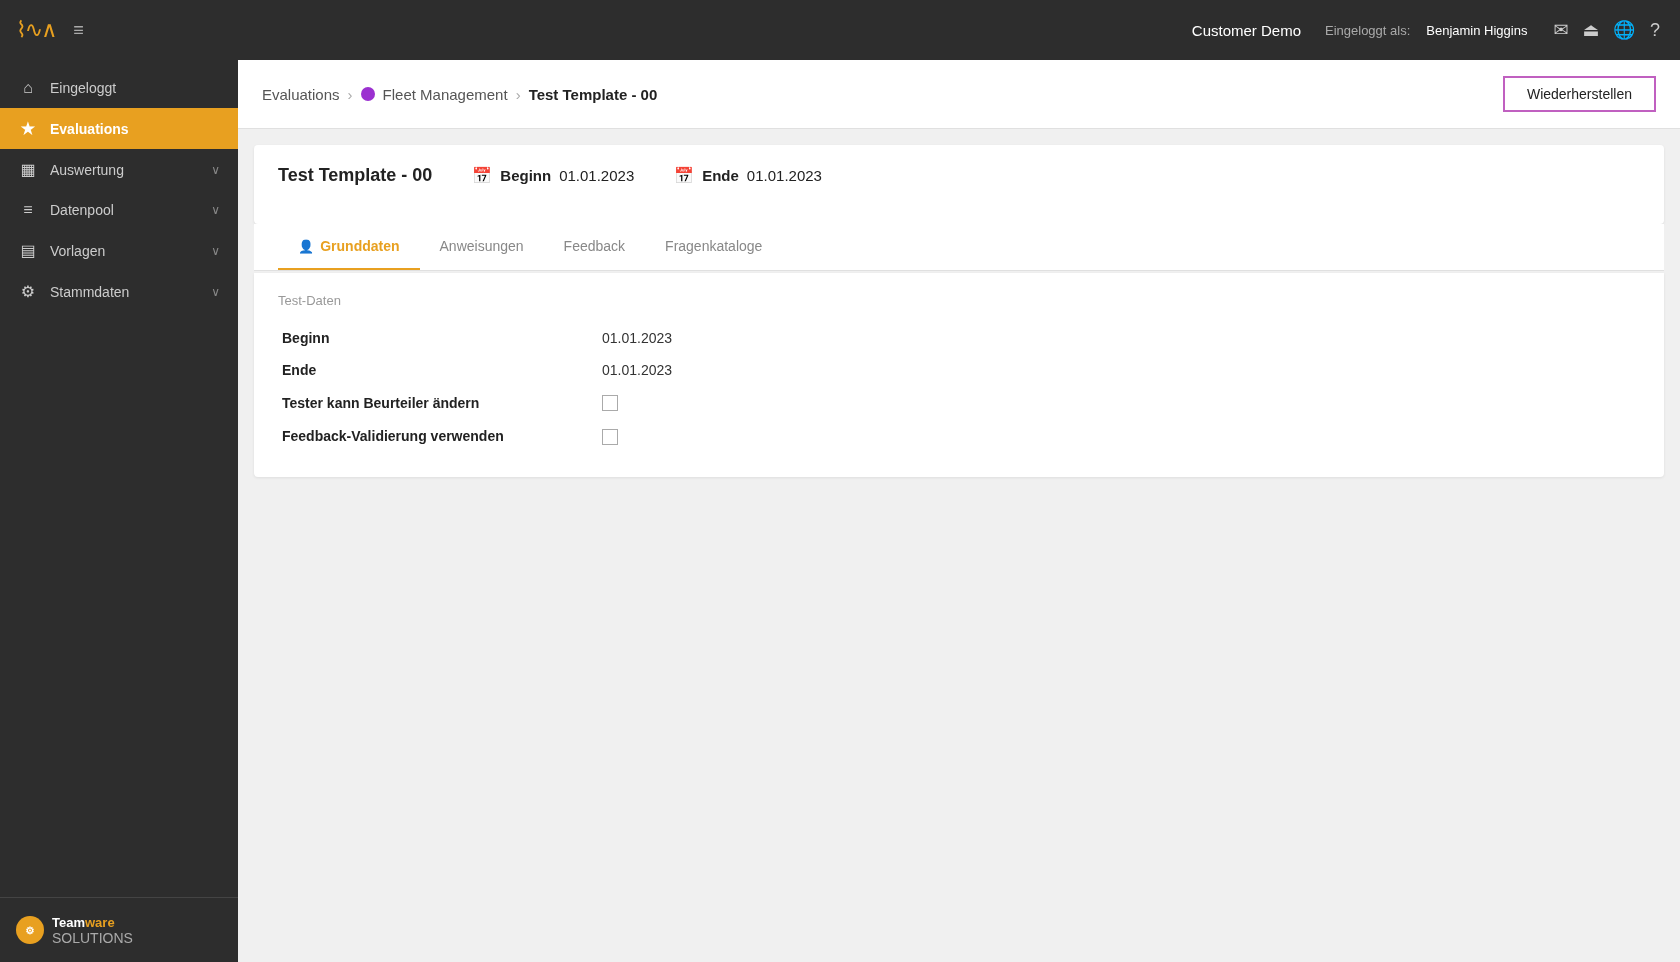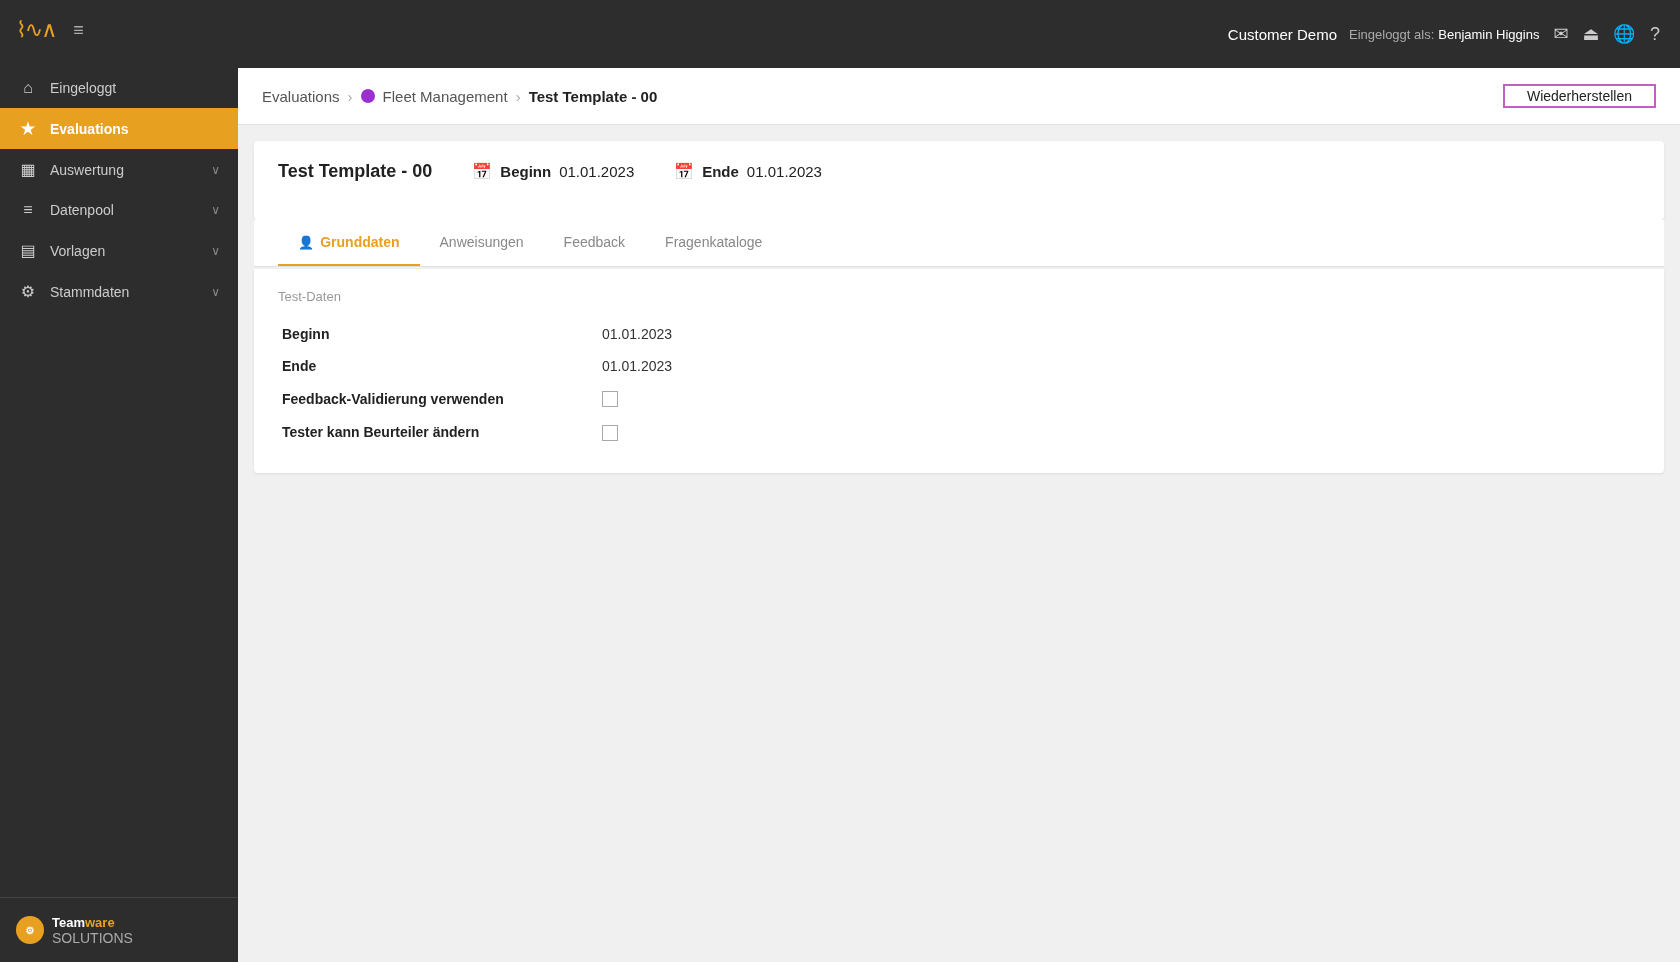--- a/index.html
+++ b/index.html
@@ -77,26 +77,26 @@
       flex: 1;
       display: flex;
       flex-direction: column;
       height: 100%;
       overflow: hidden;
     }
 
     
     .topbar {
       background: #2d2d2d;
-      height: 68px;
+      height: 60px;
       display: flex;
       align-items: center;
       justify-content: flex-end;
       padding: 0 20px;
-      gap: 4px;
+      gap: 16px;
     }
     .topbar-demo {
       color: #fff;
       font-size: 15px;
       font-weight: 500;
       margin-right: 8px;
     }
     .topbar-logged {
       color: #aaa;
       font-size: 13px;
@@ -145,21 +145,21 @@
     .breadcrumb-sep { color: #aaa; }
     .breadcrumb-link { color: #555; cursor: pointer; }
     .breadcrumb-dot {
       width: 14px; height: 14px;
       background: #9b30d0;
       border-radius: 50%;
       display: inline-block;
     }
     .breadcrumb-current { color: #222; font-weight: 600; }
     .btn-restore {
-      padding: 2px 22px;
+      padding: 8px 22px;
       background: #fff;
       border: 2px solid #c060c0;
       color: #222;
       font-size: 14px;
       cursor: pointer;
       font-weight: 500;
     }
 
     
     .card {
@@ -407,27 +407,27 @@
         <tbody>
           <tr>
             <td>Beginn</td>
             <td>01.01.2023</td>
           </tr>
           <tr>
             <td>Ende</td>
             <td>01.01.2023</td>
           </tr>
           <tr>
-            <td>Feedback-Validierung verwenden</td>
+            <td>Tester kann Beurteiler ändern</td>
             <td>
               <span class="checkbox-cell"></span>
             </td>
           </tr>
           <tr>
-            <td>Tester kann Beurteiler ändern</td>
+            <td>Feedback-Validierung verwenden</td>
             <td>
               <span class="checkbox-cell"></span>
             </td>
           </tr>
         </tbody>
       </table>
     </div>
 
 
   </div>

